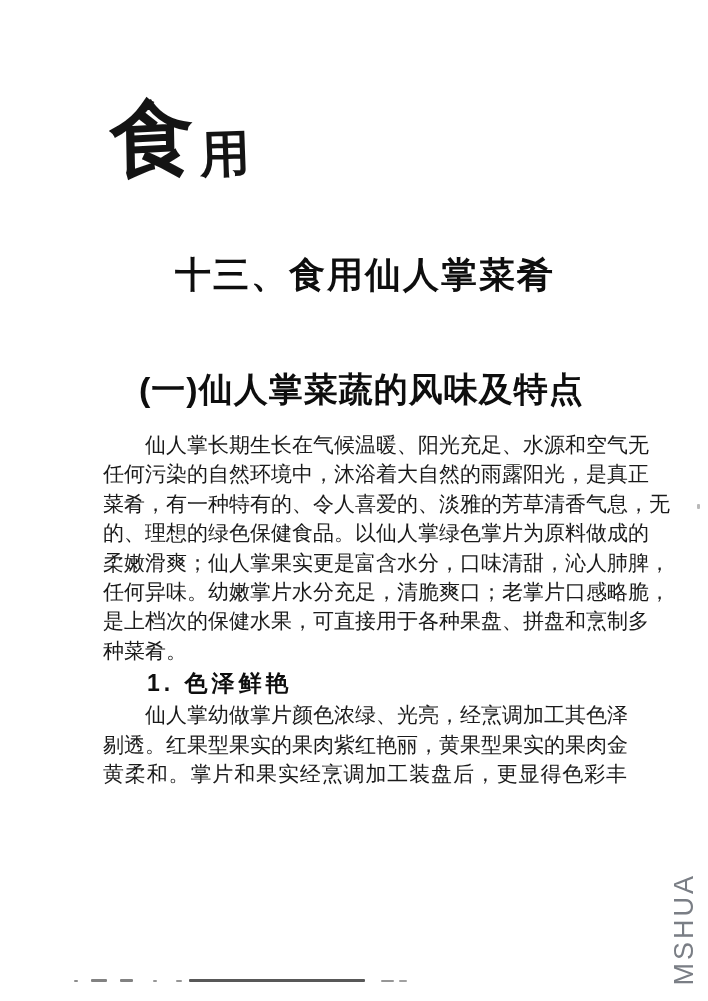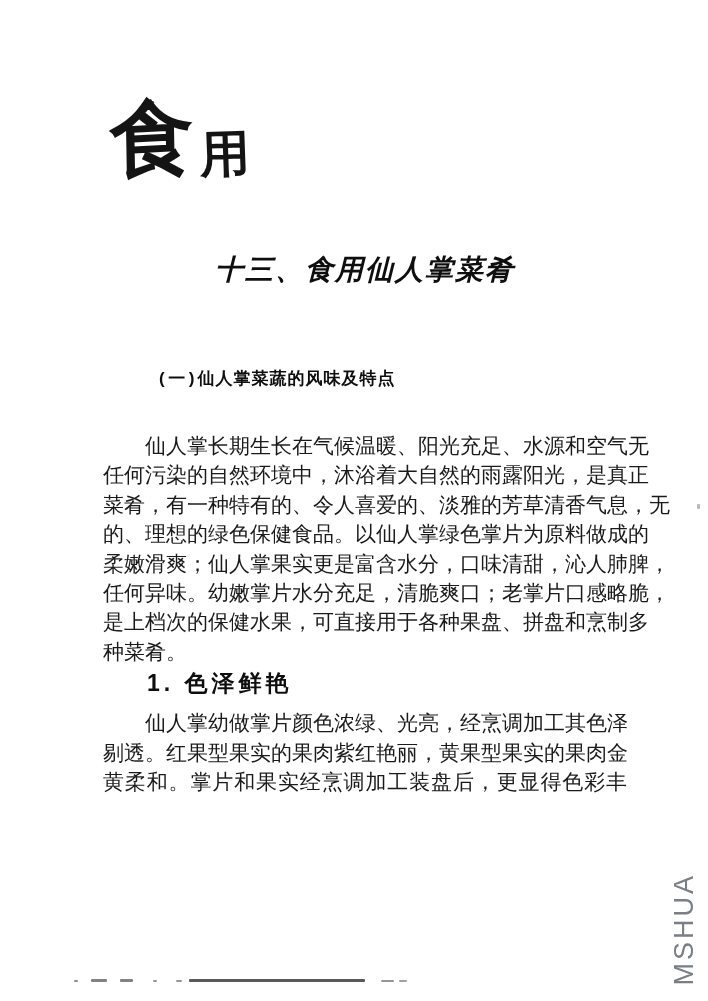--- a/index.html
+++ b/index.html
@@ -42,63 +42,63 @@
   }
 
   .chapter-title {
     position: absolute;
     left: 103px;
     top: 251px;
     width: 524px;
     text-align: center;
     font-family: "Liberation Sans", "DejaVu Sans", sans-serif;
     font-weight: 900;
-    font-size: 28px;
+    font-size: 36px;
     letter-spacing: 2px;
     color: #0e0e0e;
-    font-style: italic;
   }
 
   .section-title {
     position: absolute;
-    left: 157px;
+    left: 139px;
     top: 367px;
-    font-family: Liberation Mono, monospace;
+    font-family: Liberation Sans, sans-serif;
     font-weight: 900;
-    font-size: 17px;
+    font-size: 34px;
     letter-spacing: 1px;
     color: #0e0e0e;
     white-space: nowrap;
   }
 
   .body-text {
     position: absolute;
     left: 103px;
     top: 432px;
     width: 524px;
     font-size: 21px;
     line-height: 29.4px;
     color: #1a1a1a;
   }
   .line {
     text-align: justify;
     text-align-last: justify;
     white-space: nowrap;
+    font-family: Liberation Mono, monospace;
   }
   .line.short { text-align-last: left; white-space: normal; }
   .line.indent { text-indent: 2em; }
 
   .sub-heading {
     font-family: "Liberation Sans", "DejaVu Sans", sans-serif;
     font-weight: 900;
     font-size: 23px;
     letter-spacing: 4px;
     color: #0e0e0e;
     line-height: 30px;
-    margin: 1px 0 11px 44px;
+    margin: 1px 0 4px 44px;
   }
 
   .watermark {
     position: absolute;
     left: 634px;
     top: 920px;
     width: 100px;
     text-align: center;
     transform: rotate(-90deg);
     font-family: "Liberation Sans", "DejaVu Sans", sans-serif;

